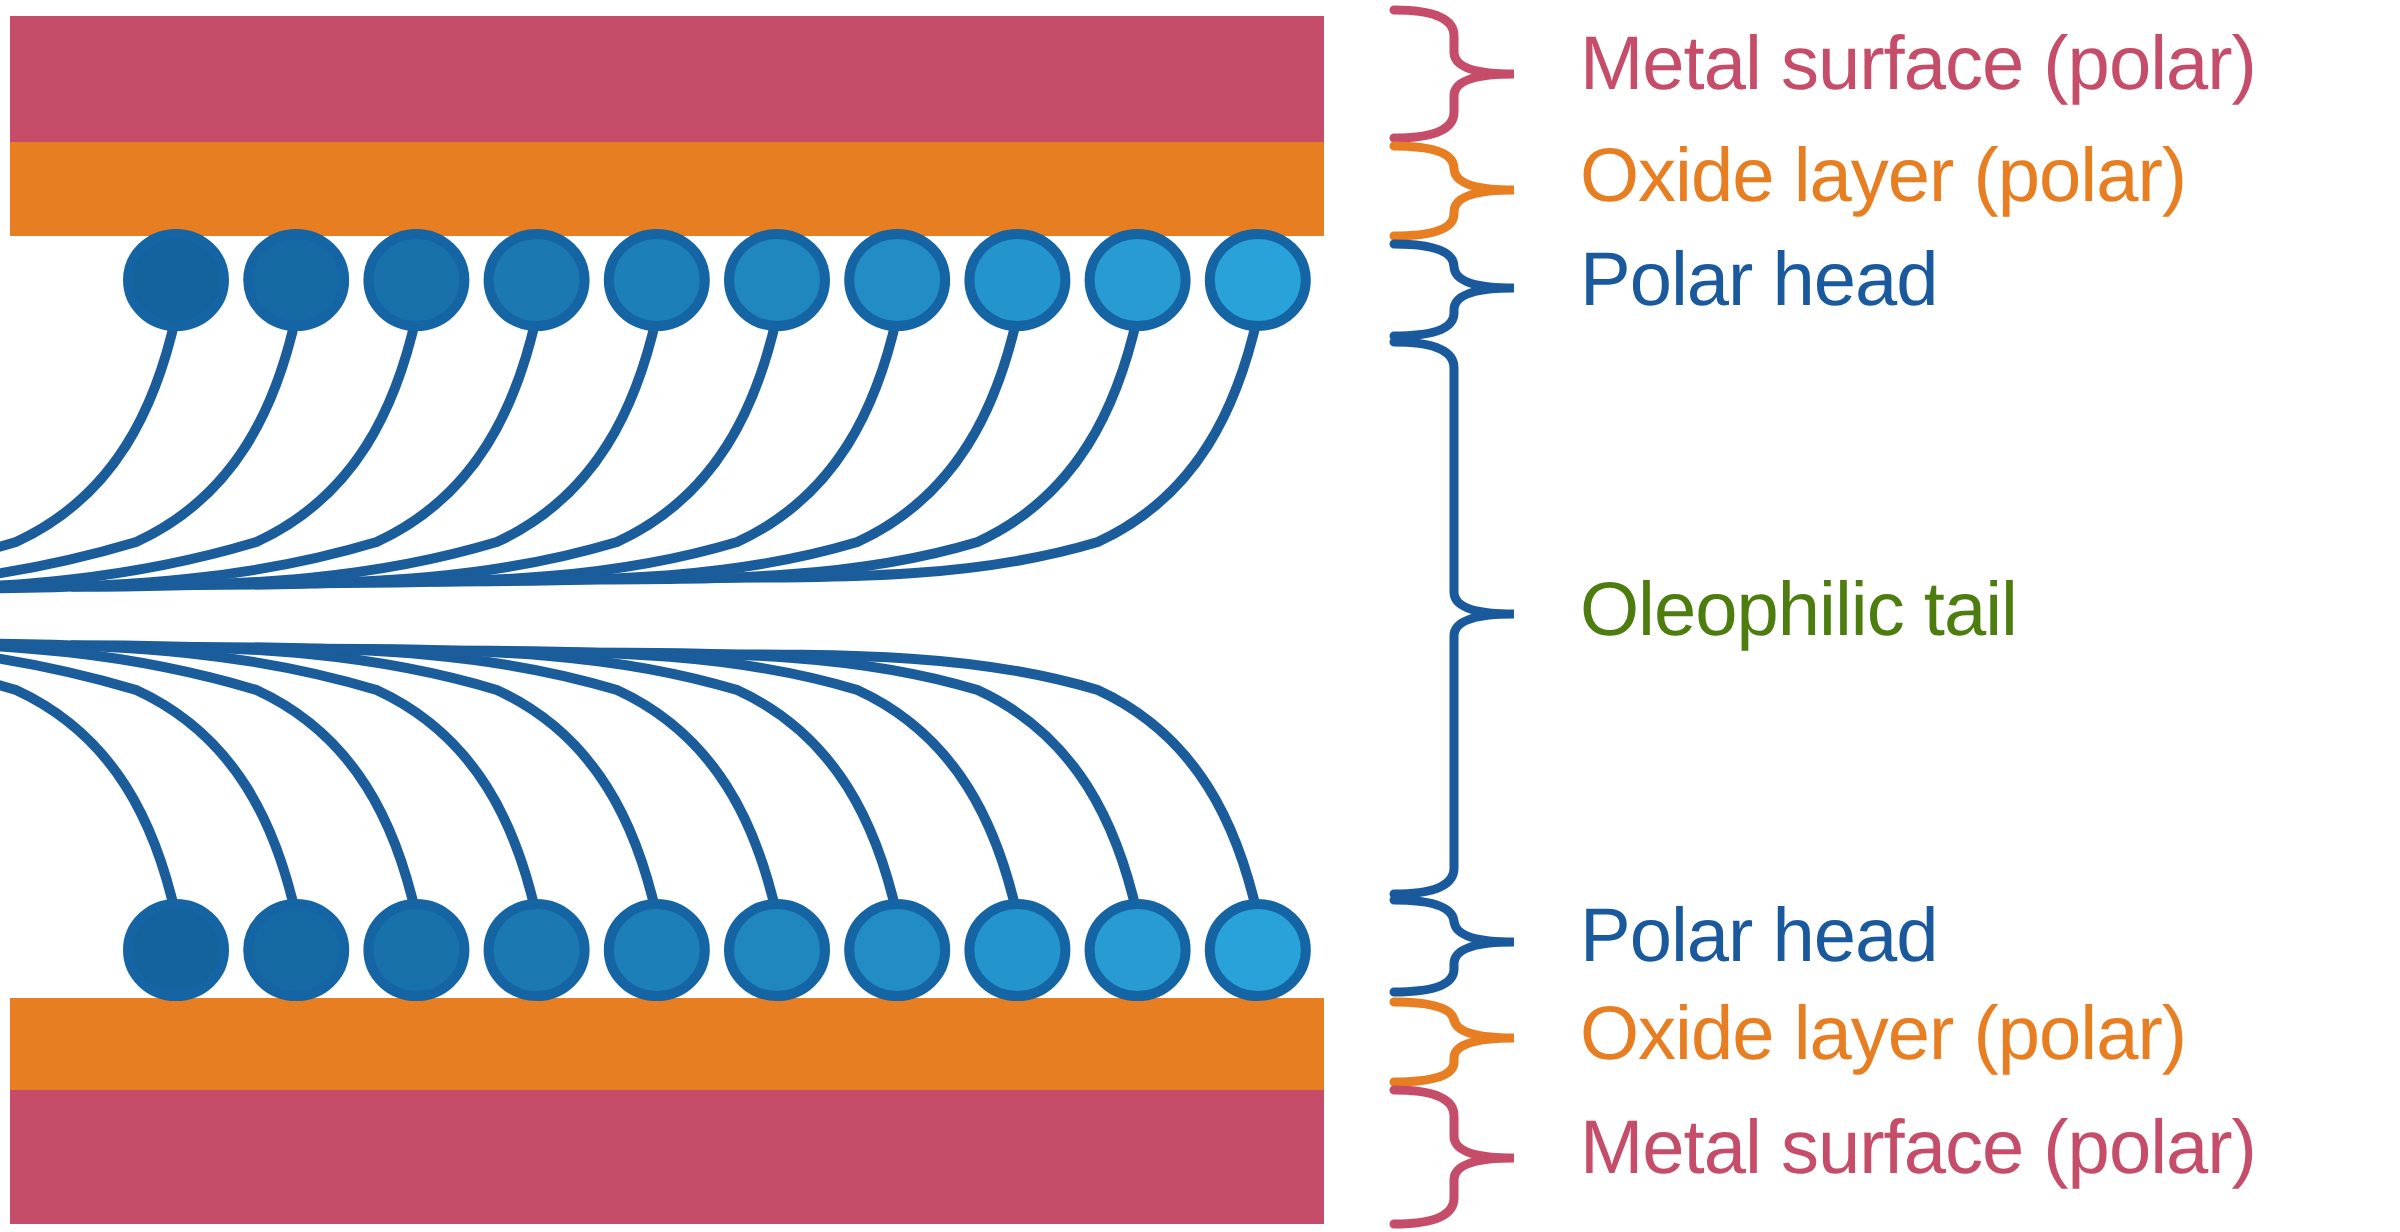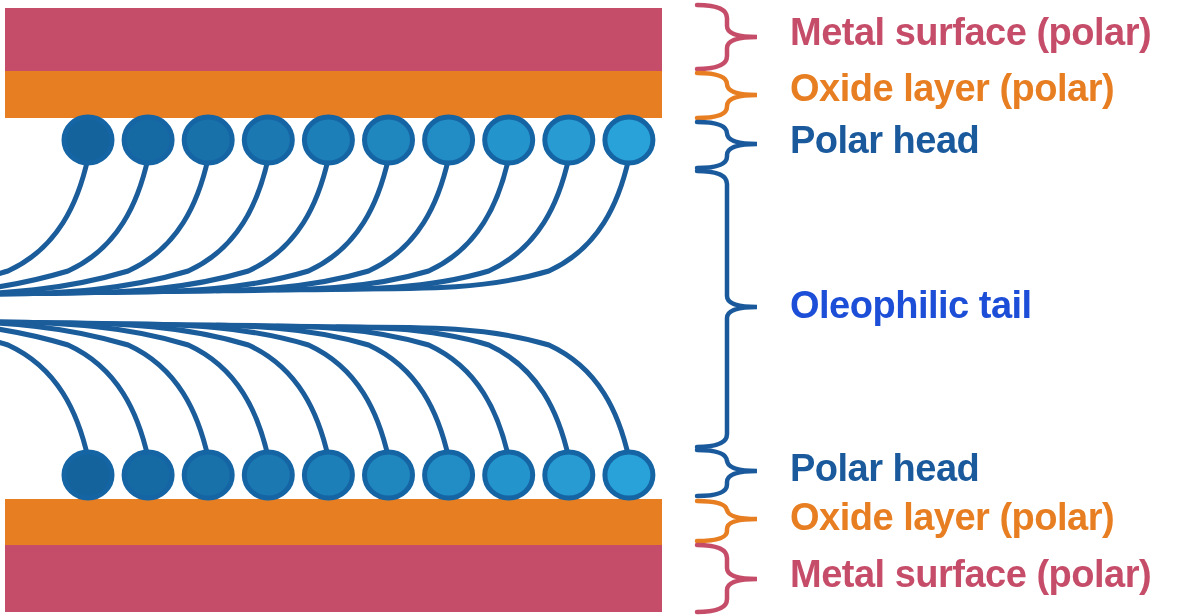--- a/index.html
+++ b/index.html
@@ -18,21 +18,21 @@
   .figure svg {
     position: absolute;
     left: 0;
     top: 0;
   }
   .layer-label {
     position: absolute;
     left: 790px;
     transform: translateY(-54%);
     font-size: 38px;
-    font-weight: 700;
+    font-weight: 400;
     letter-spacing: -0.5px;
     white-space: nowrap;
     line-height: 1;
   }
 </style>
 </head>
 <body>
 
 <div class="figure">
 
@@ -98,18 +98,18 @@
         <path d="M 697 171 Q 727 171 727 184 L 727 296 Q 727 307 757 307 Q 727 307 727 318 L 727 434 Q 727 447 697 447" fill="none" stroke="#1a5a9c" stroke-width="4.5" stroke-linecap="round"></path>
         <path d="M 697 450 Q 727 450 727 461.5 L 727 460 Q 727 471 757 471 Q 727 471 727 482 L 727 484.5 Q 727 496 697 496" fill="none" stroke="#1a5a9c" stroke-width="4.5" stroke-linecap="round"></path>
         <path d="M 697 501 Q 727 501 727 511 L 727 509 Q 727 519 757 519 Q 727 519 727 529 L 727 531 Q 727 541 697 541" fill="none" stroke="#e87e22" stroke-width="4.5" stroke-linecap="round"></path>
         <path d="M 697 545 Q 727 545 727 558 L 727 568 Q 727 579 757 579 Q 727 579 727 590 L 727 599 Q 727 612 697 612" fill="none" stroke="#c64d69" stroke-width="4.5" stroke-linecap="round"></path>
       </g>
   </svg>
 
   <div class="layer-label" style="top: 34px; color: rgb(198, 77, 105);">Metal surface (polar)</div>
   <div class="layer-label" style="top: 90px; color: rgb(232, 126, 34);">Oxide layer (polar)</div>
   <div class="layer-label" style="top: 142px; color: rgb(26, 90, 156);">Polar head</div>
-  <div class="layer-label" style="top: 307px; color: #1d4ed8;">Oleophilic tail</div>
+  <div class="layer-label" style="top: 307px; color: #4d7c0f;">Oleophilic tail</div>
   <div class="layer-label" style="top: 470px; color: rgb(26, 90, 156);">Polar head</div>
   <div class="layer-label" style="top: 519px; color: rgb(232, 126, 34);">Oxide layer (polar)</div>
   <div class="layer-label" style="top: 576px; color: rgb(198, 77, 105);">Metal surface (polar)</div>
 
 </div>
 
 </body></html>

